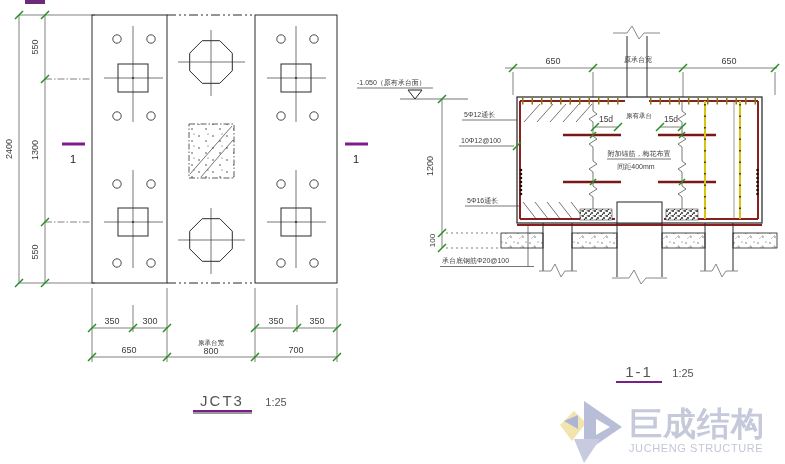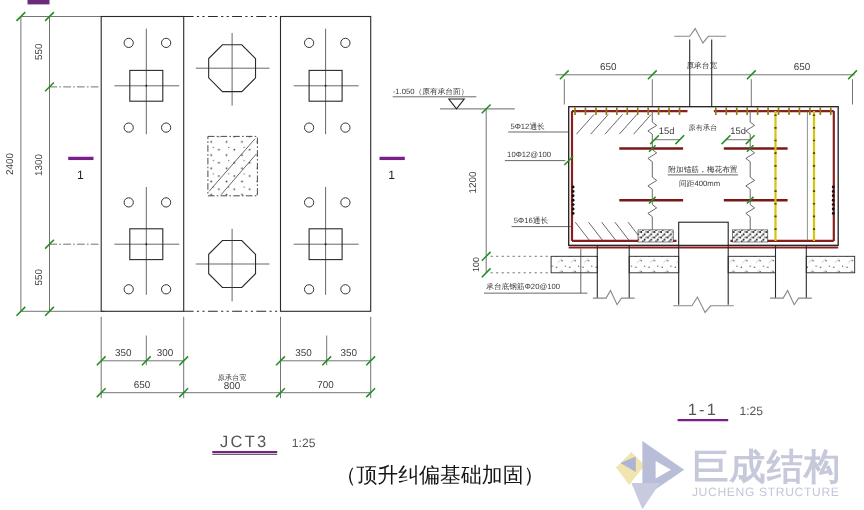--- a/index.html
+++ b/index.html
@@ -364,21 +364,20 @@
 
     <g>
       <text class="t1" x="639" y="377" text-anchor="middle">1-1</text>
       <line x1="616" y1="382" x2="662" y2="382" stroke="#7a1f8a" stroke-width="2"></line>
       <text class="t2" x="683" y="377" text-anchor="middle">1:25</text>
     </g>
   </g>
 </svg>
 
 
-<div class="caption">（顶升纠偏基础加固）</div>
 
 
 <div class="logo">
   <svg width="68" height="66" viewBox="0 0 68 66">
     <polygon points="4,28 18,14 30,26 16,44" fill="#f2e4ae"></polygon>
     <polygon points="8,24 22,18 22,32" fill="#aeb4d4"></polygon>
     <polygon points="28,4 66,30 28,56" fill="#b9bed8"></polygon>
     <polygon points="40,22 54,30 40,38" fill="#ffffff"></polygon>
     <polygon points="18,42 44,42 28,66" fill="#c8cbdf"></polygon>
   </svg>

